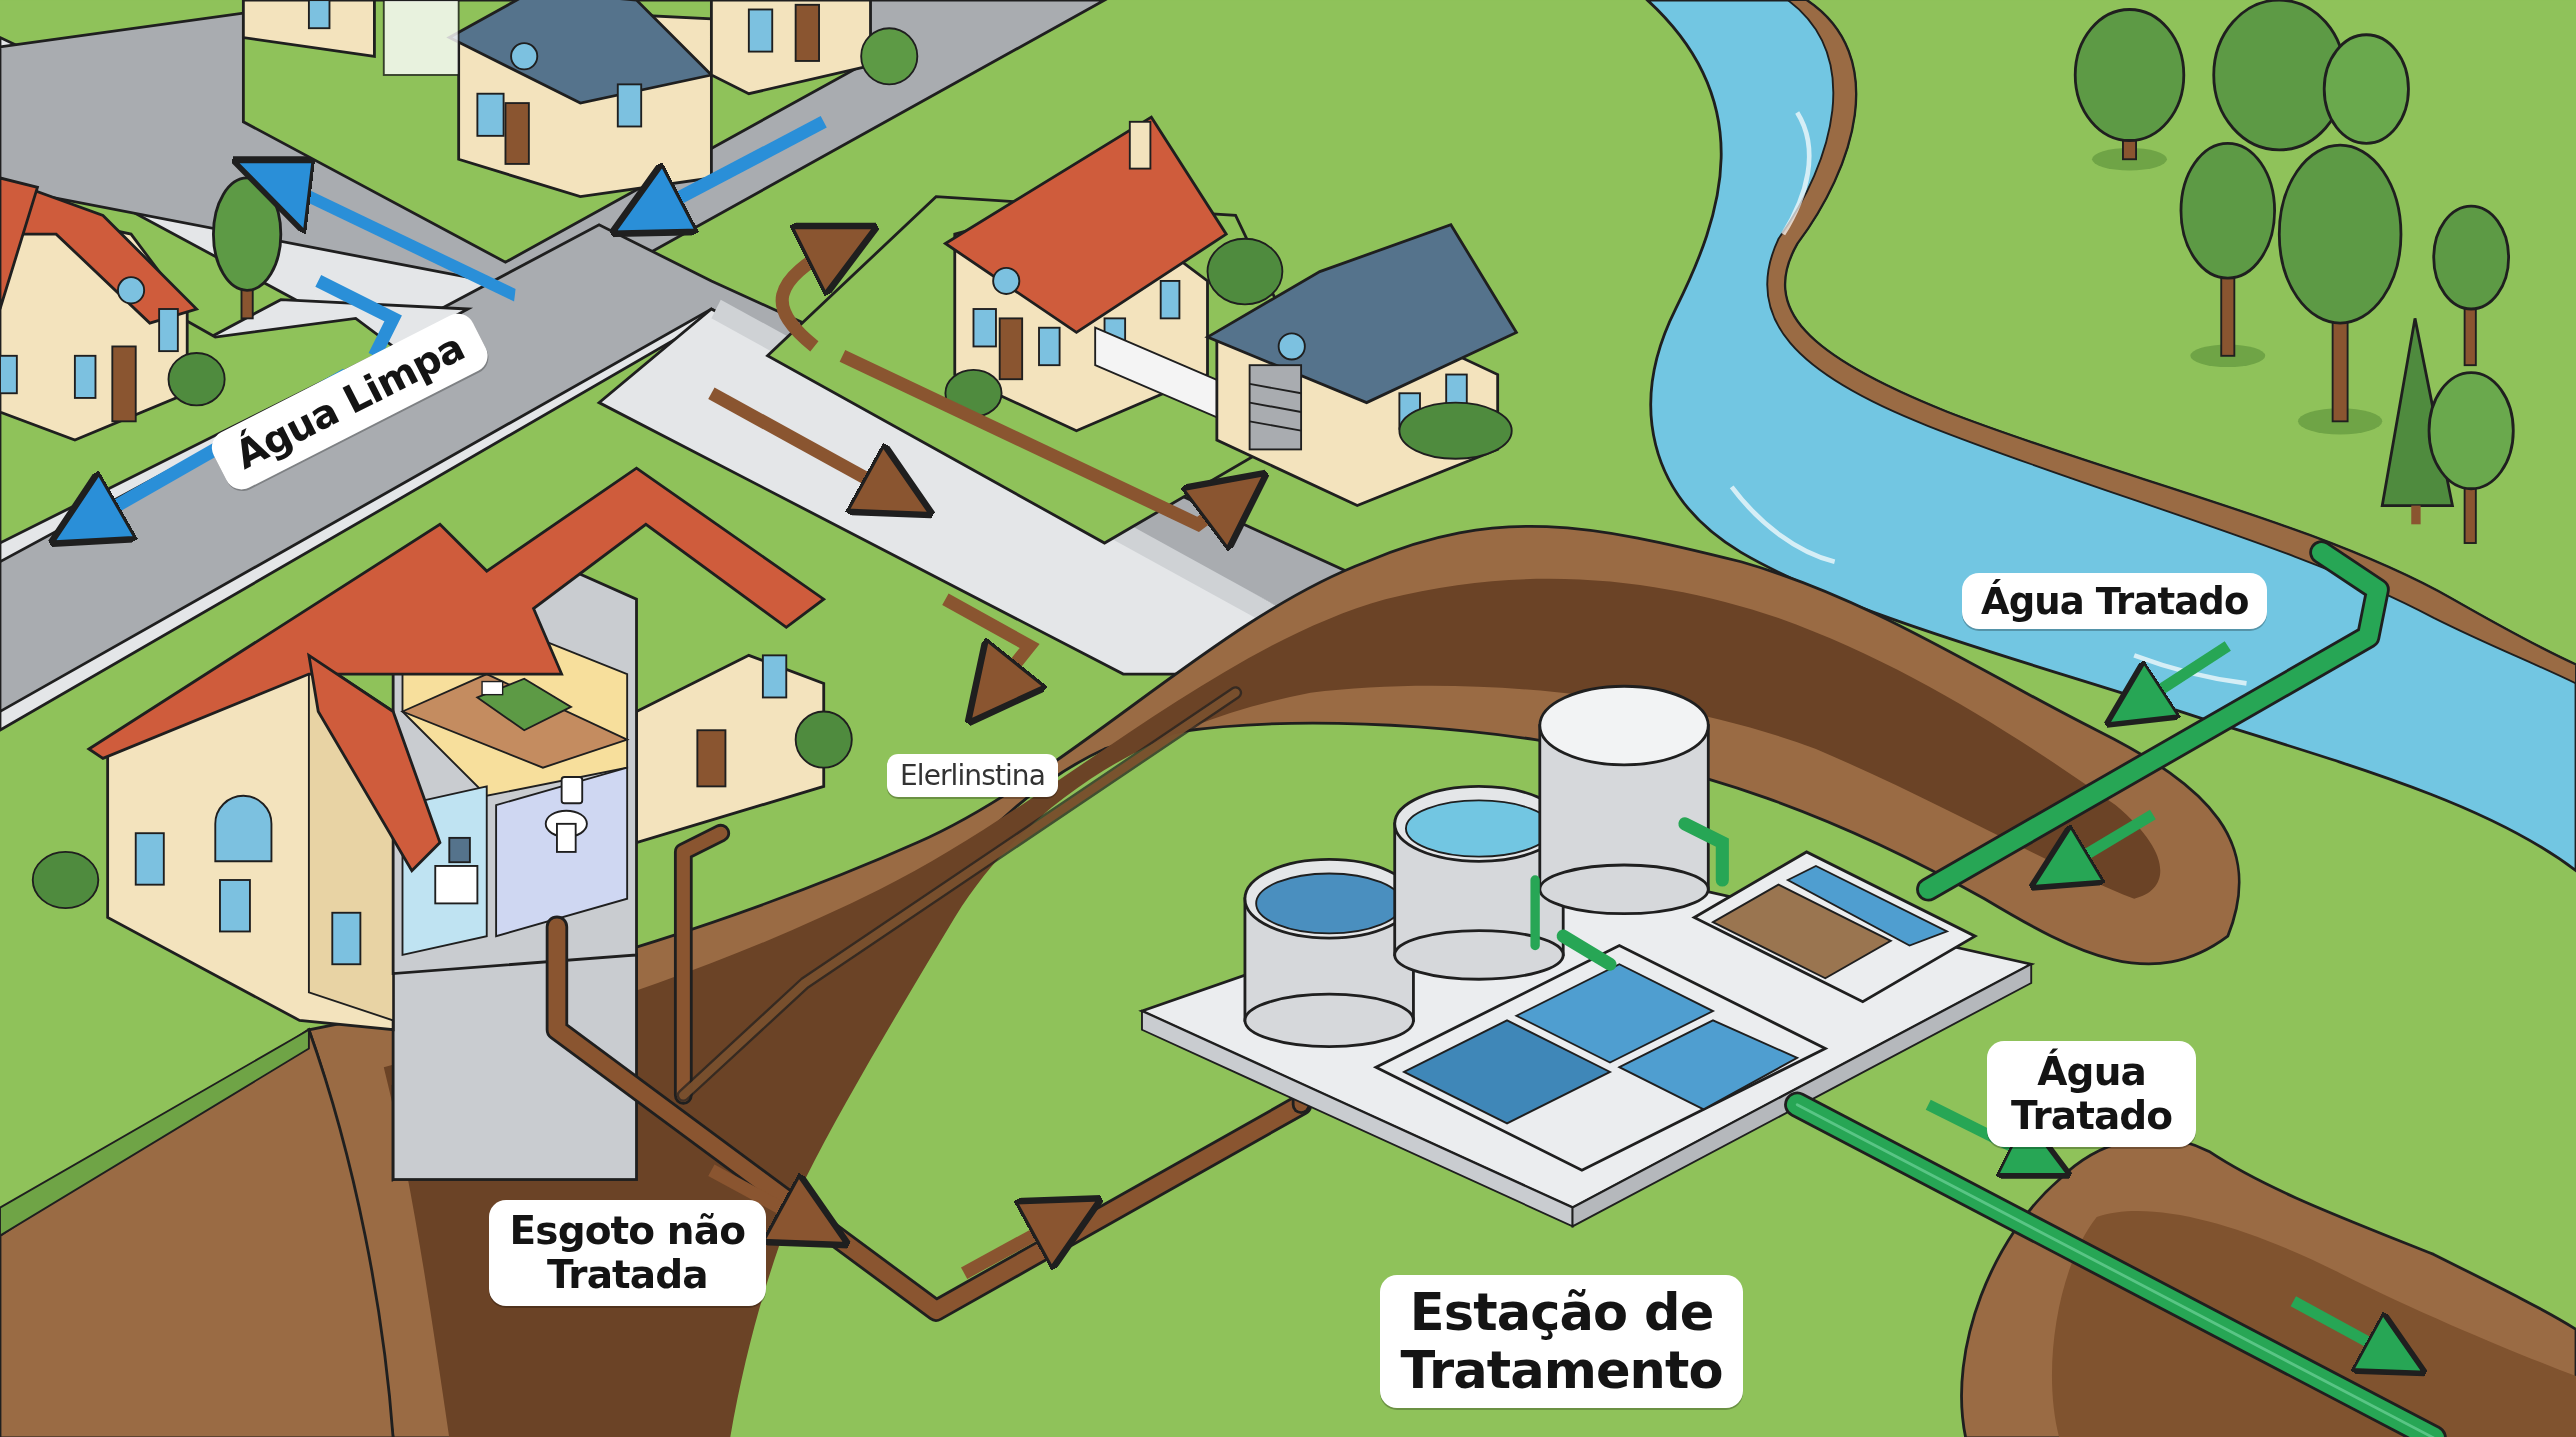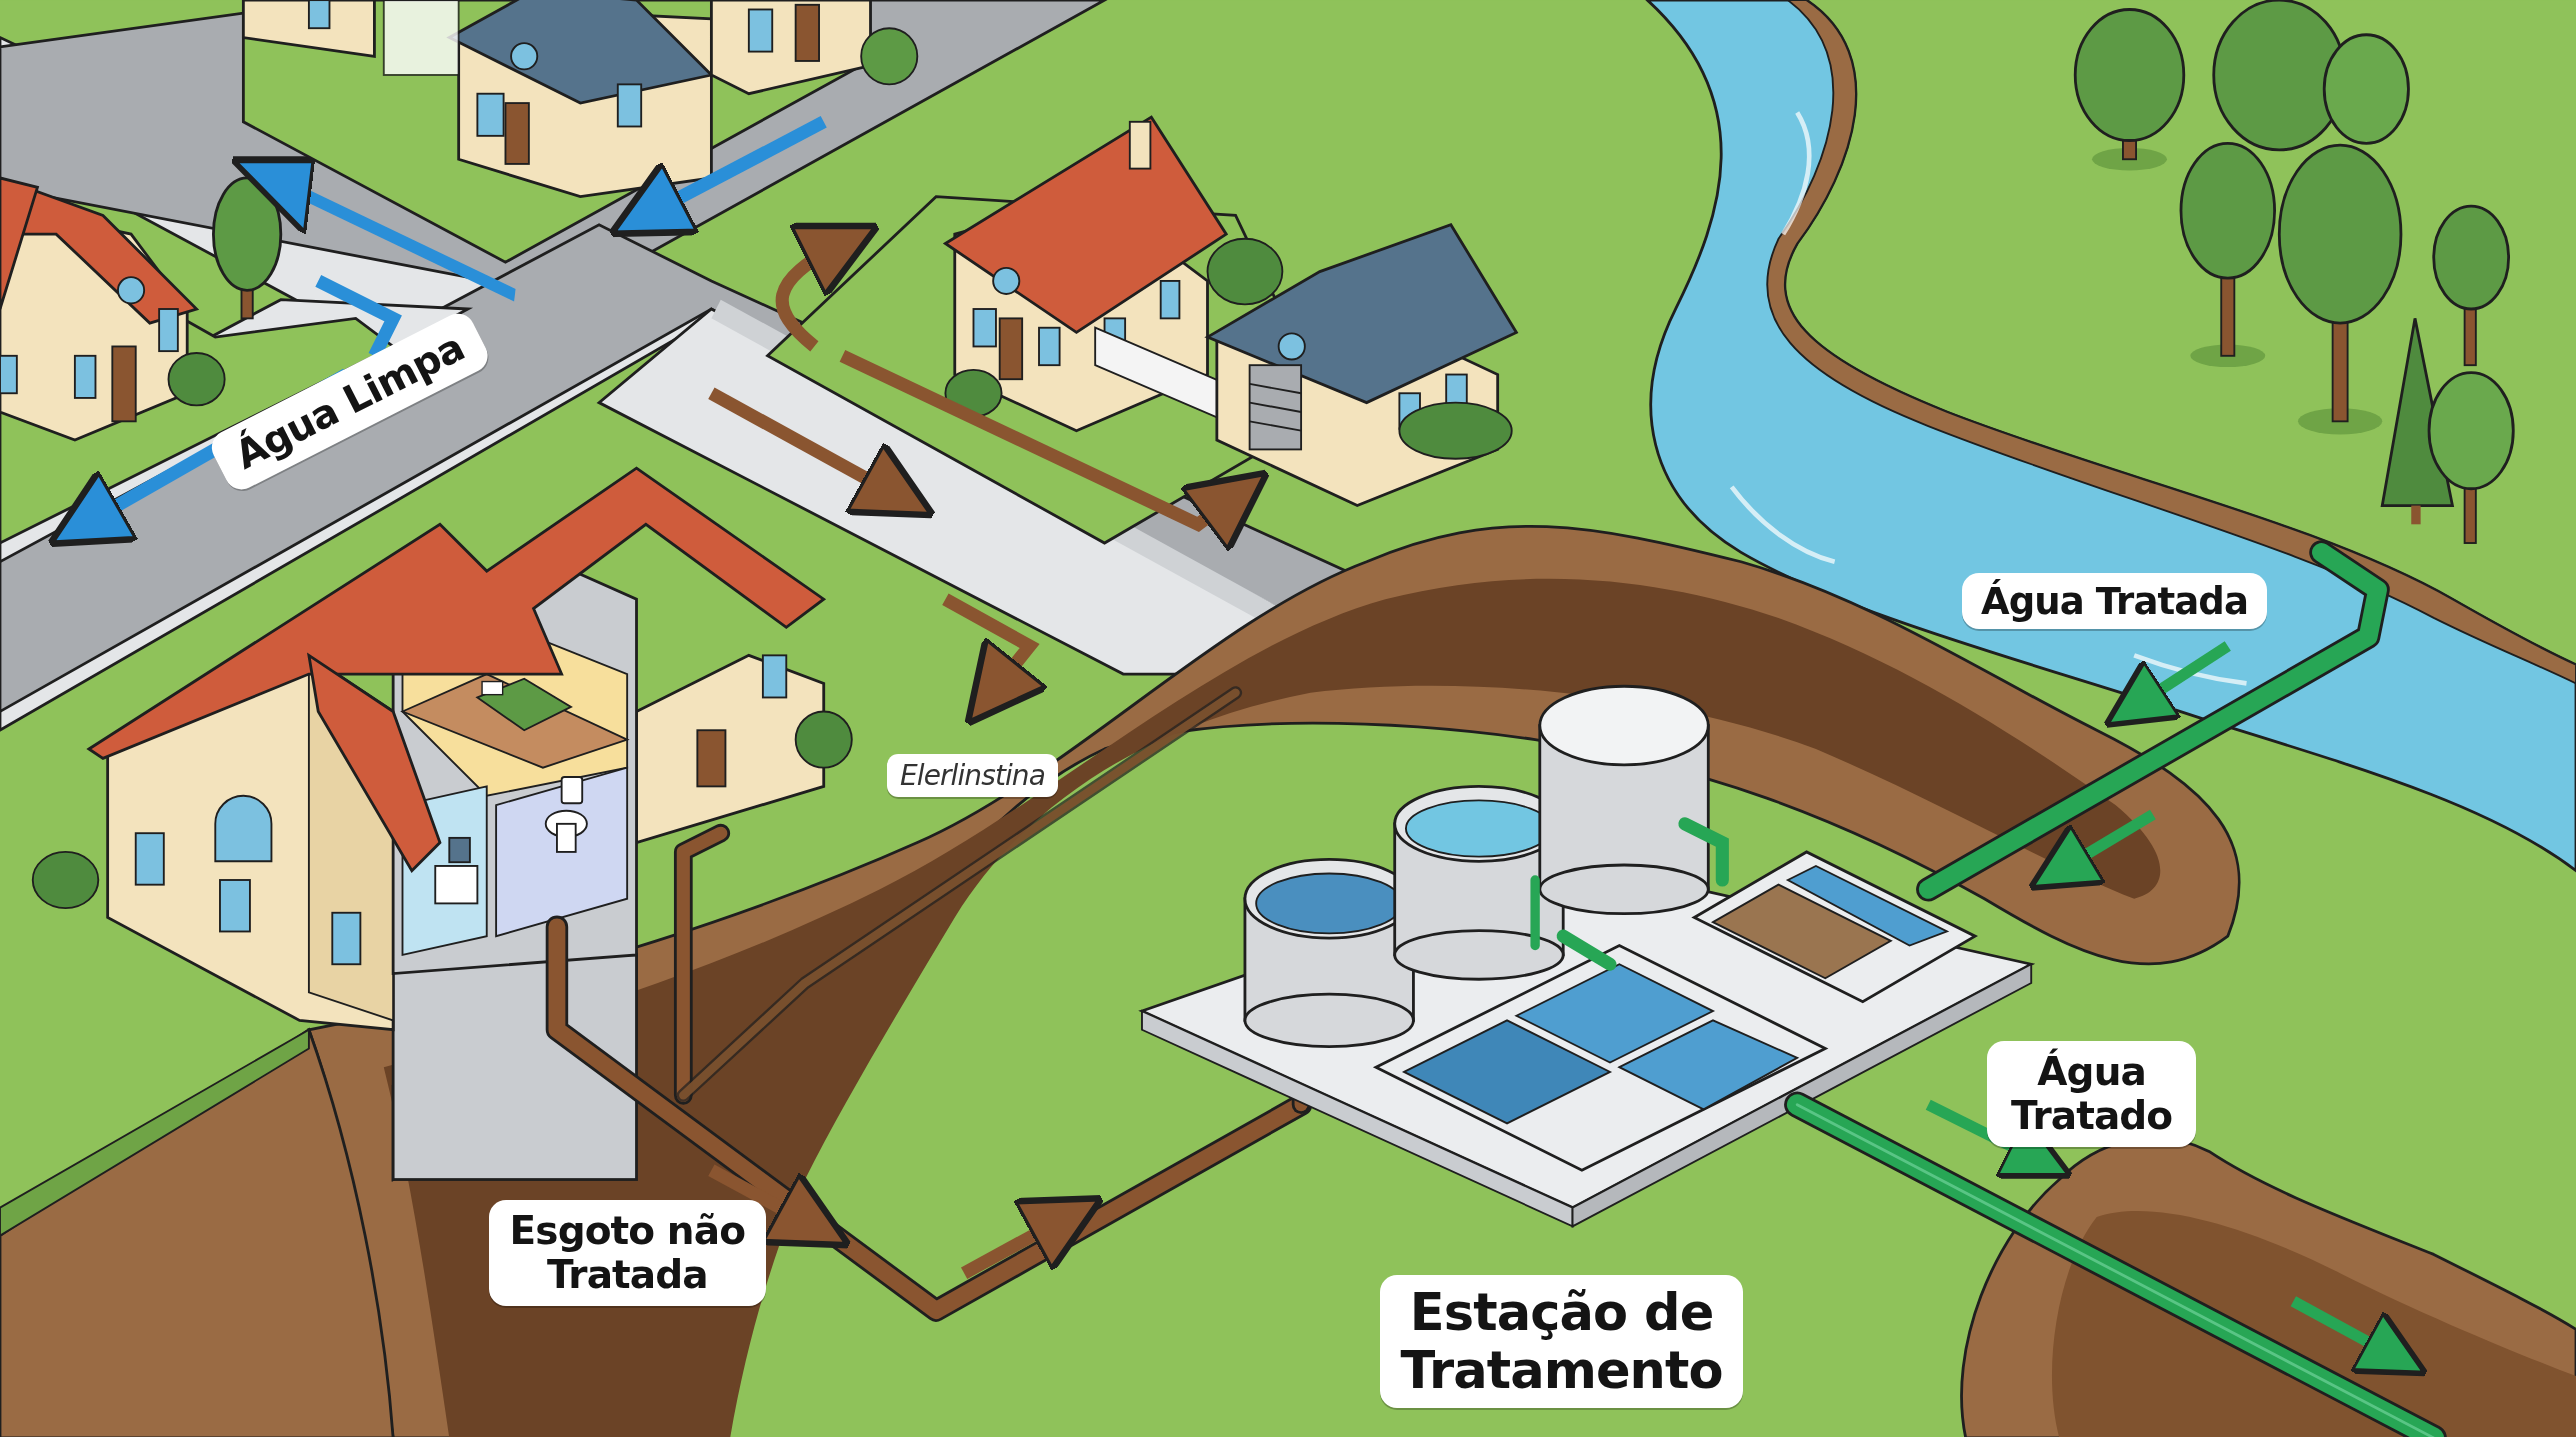--- a/index.html
+++ b/index.html
@@ -300,26 +300,26 @@
     <path d="M2300,870 L2200,930" stroke="#27a655" stroke-width="12" marker-end="url(#arrGreen)"></path>
     <path d="M2060,1180 L2180,1240" stroke="#27a655" stroke-width="12" marker-end="url(#arrGreen)"></path>
     <path d="M2450,1390 L2560,1450" stroke="#27a655" stroke-width="12" marker-end="url(#arrGreen)"></path>
   </g>
 </svg>
 
 <div class="label" style="left:206px; top:440px; font-size:39px; transform:rotate(-27deg); transform-origin:left top;">
   <span>Água Limpa</span>
 </div>
 
-<div class="label" style="left:887px; top:754px; font-size:28px; padding:5.6px 13px; border-radius:11.2px; font-weight:normal; color:#333;font-style:italic;">
+<div class="label" style="left:887px; top:754px; font-size:28px; padding:5.6px 13px; border-radius:11.2px; font-weight:normal; color:#333;">
   <span>Elerlinstina</span>
 </div>
 
 <div class="label" style="left:1962px; top:573px; font-size:37px; padding:7.5px 19px;">
-  <span>Água Tratada</span>
+  <span>Água Tratado</span>
 </div>
 
 <div class="label" style="left:1987px; top:998px; font-size:39px; padding:9.4px 24px;margin-top:43px;">
   <span>Água</span>
   <span>Tratado</span>
 </div>
 
 <div class="label" style="left:489px; top:1200px; font-size:39px; padding:9.4px 20.6px;">
   <span>Esgoto não</span>
   <span>Tratada</span>

